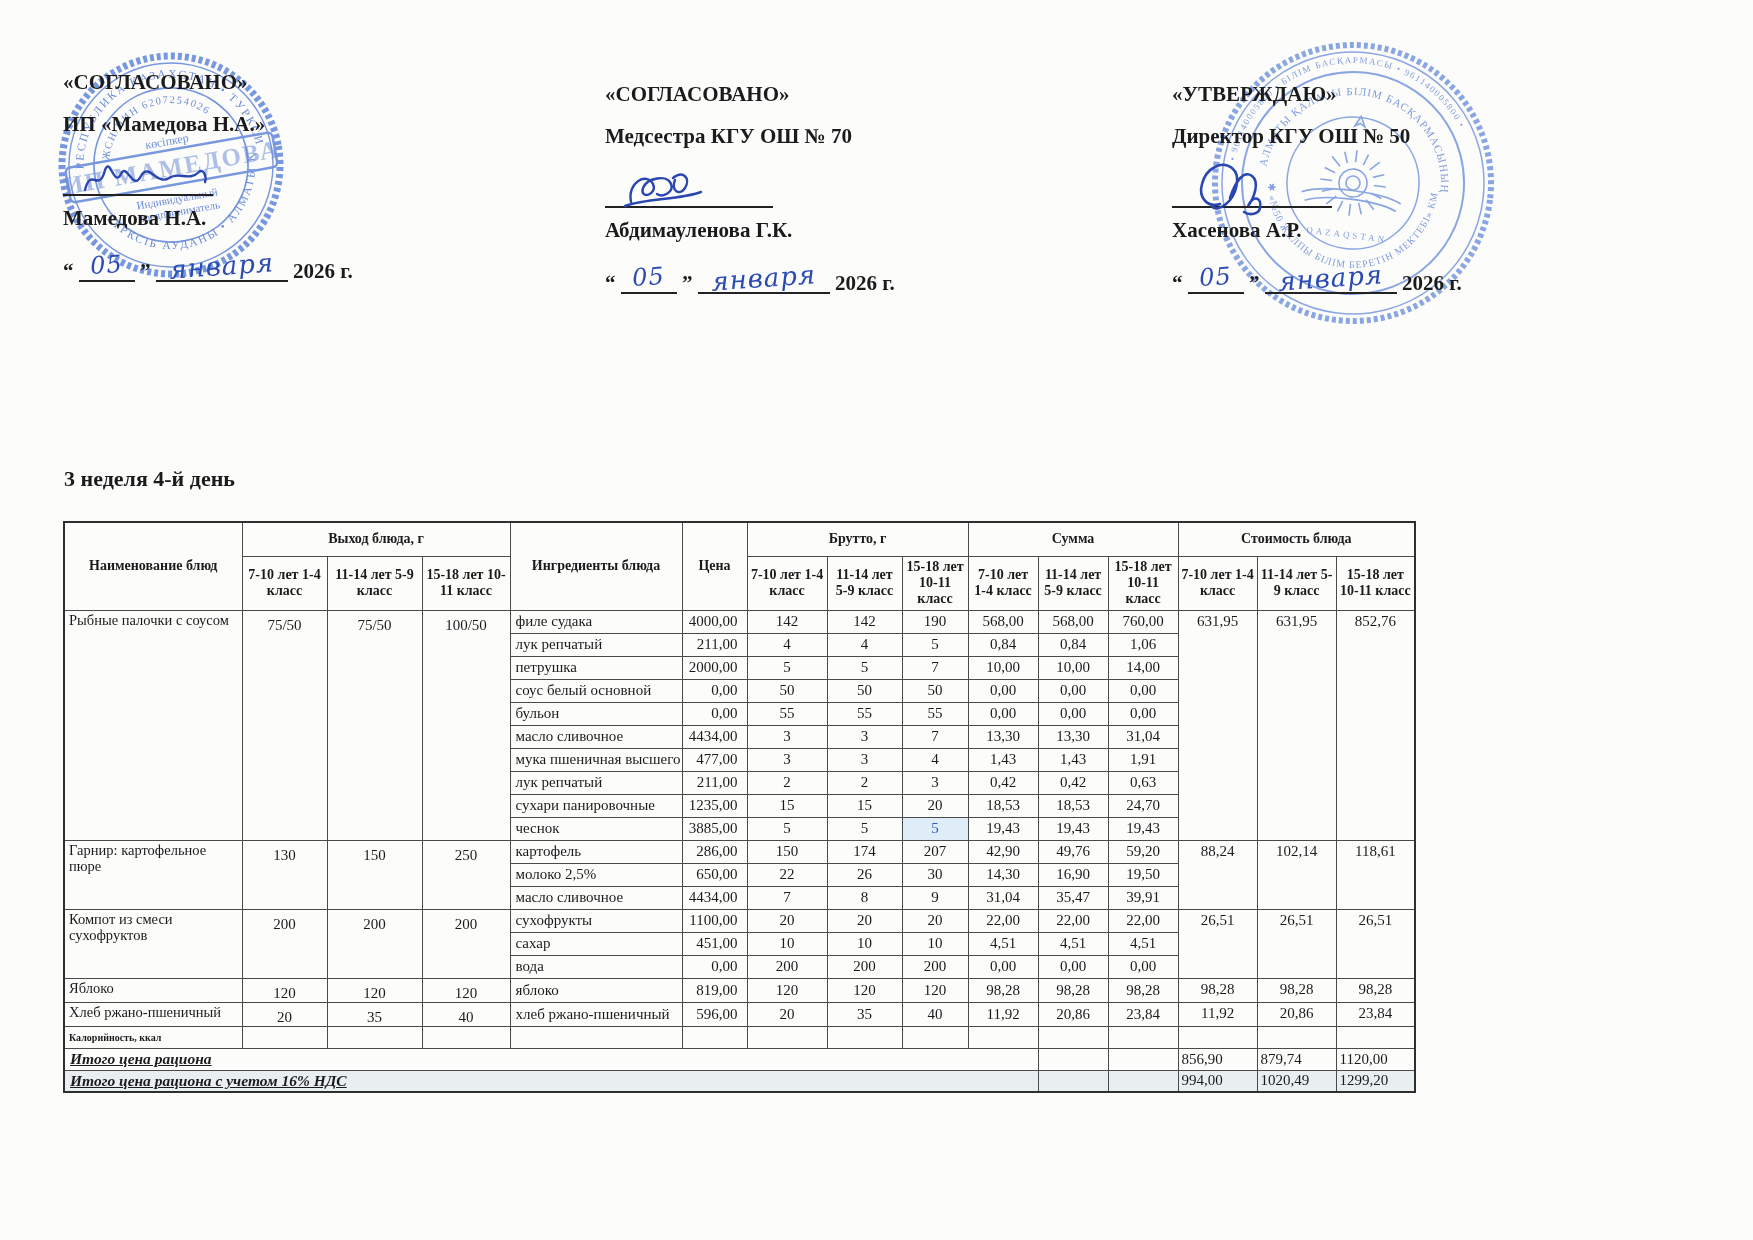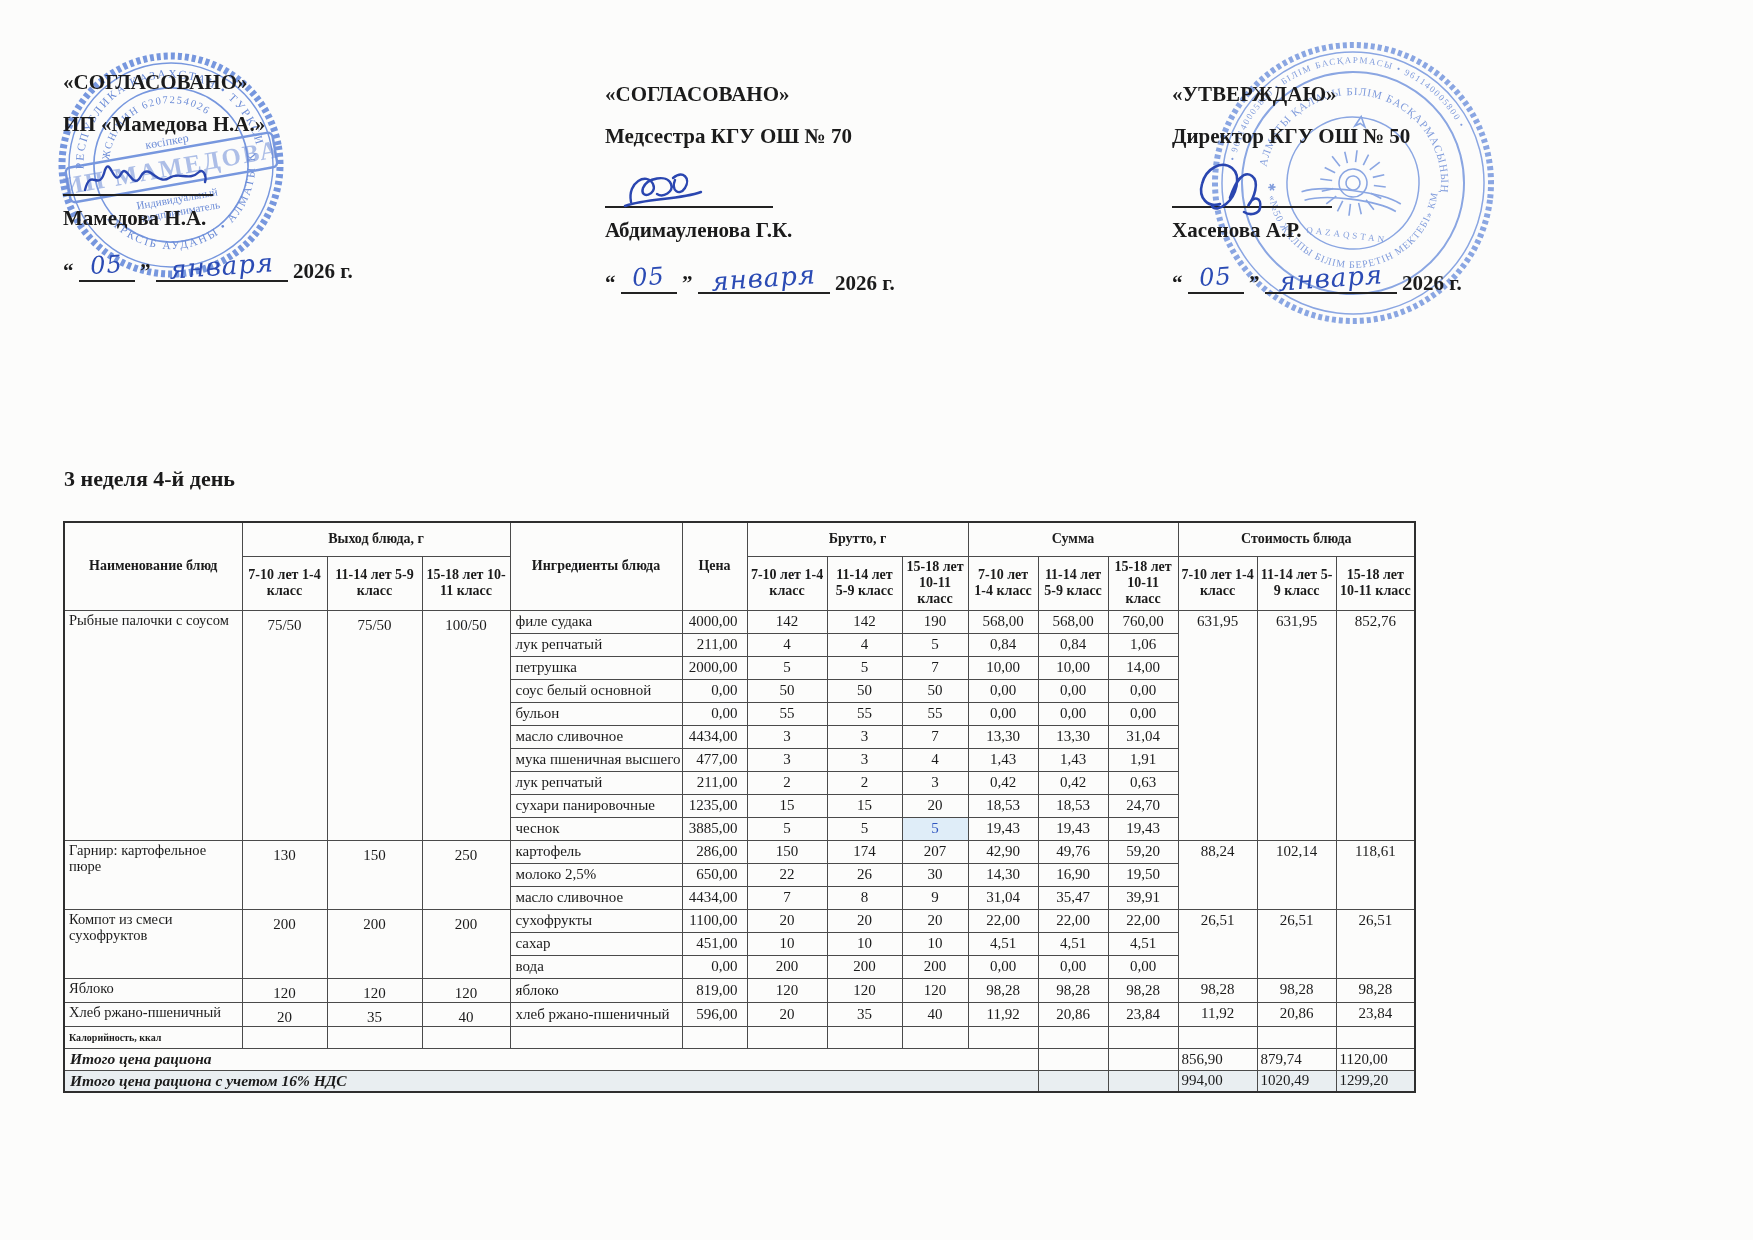--- a/index.html
+++ b/index.html
@@ -42,21 +42,21 @@
   td.dish{vertical-align:top;text-align:left;font-size:14.5px;padding:1px 4px;line-height:1.15;}
   td.out{vertical-align:top;text-align:center;padding-top:6px;}
   td.ing{text-align:left;padding-left:5px;white-space:nowrap;}
   td.price{text-align:right;padding-right:9px;}
   td.num{text-align:center;}
   td.cost{vertical-align:top;text-align:center;padding-top:2px;}
   td.blue-cell{color:#3056c0;background:rgba(125,185,235,.22);}
   tr.cal-row{height:22px;}
   td.cal-label{font-weight:bold;text-align:left;padding-left:4px;font-size:10px;}
   tr.total-row{height:22px;}
-  td.total-label{font-weight:bold;font-style:italic;text-align:left;padding-left:5px;font-size:15.5px;}
+  td.total-label{font-weight:bold;font-style:italic;text-align:left;padding-left:5px;font-size:15.5px;text-decoration:underline;}
   td.total-val{font-weight:normal;text-align:left;padding-right:5px;}
   tr.total-row.shaded td{background:#e9eef1;}
 </style>
 </head>
 <body>
 
 <div class="page">
 
   <svg class="stamp stamp1" style="left:52px;top:46px;" width="238" height="238" viewBox="0 0 238 238">
     <defs>

